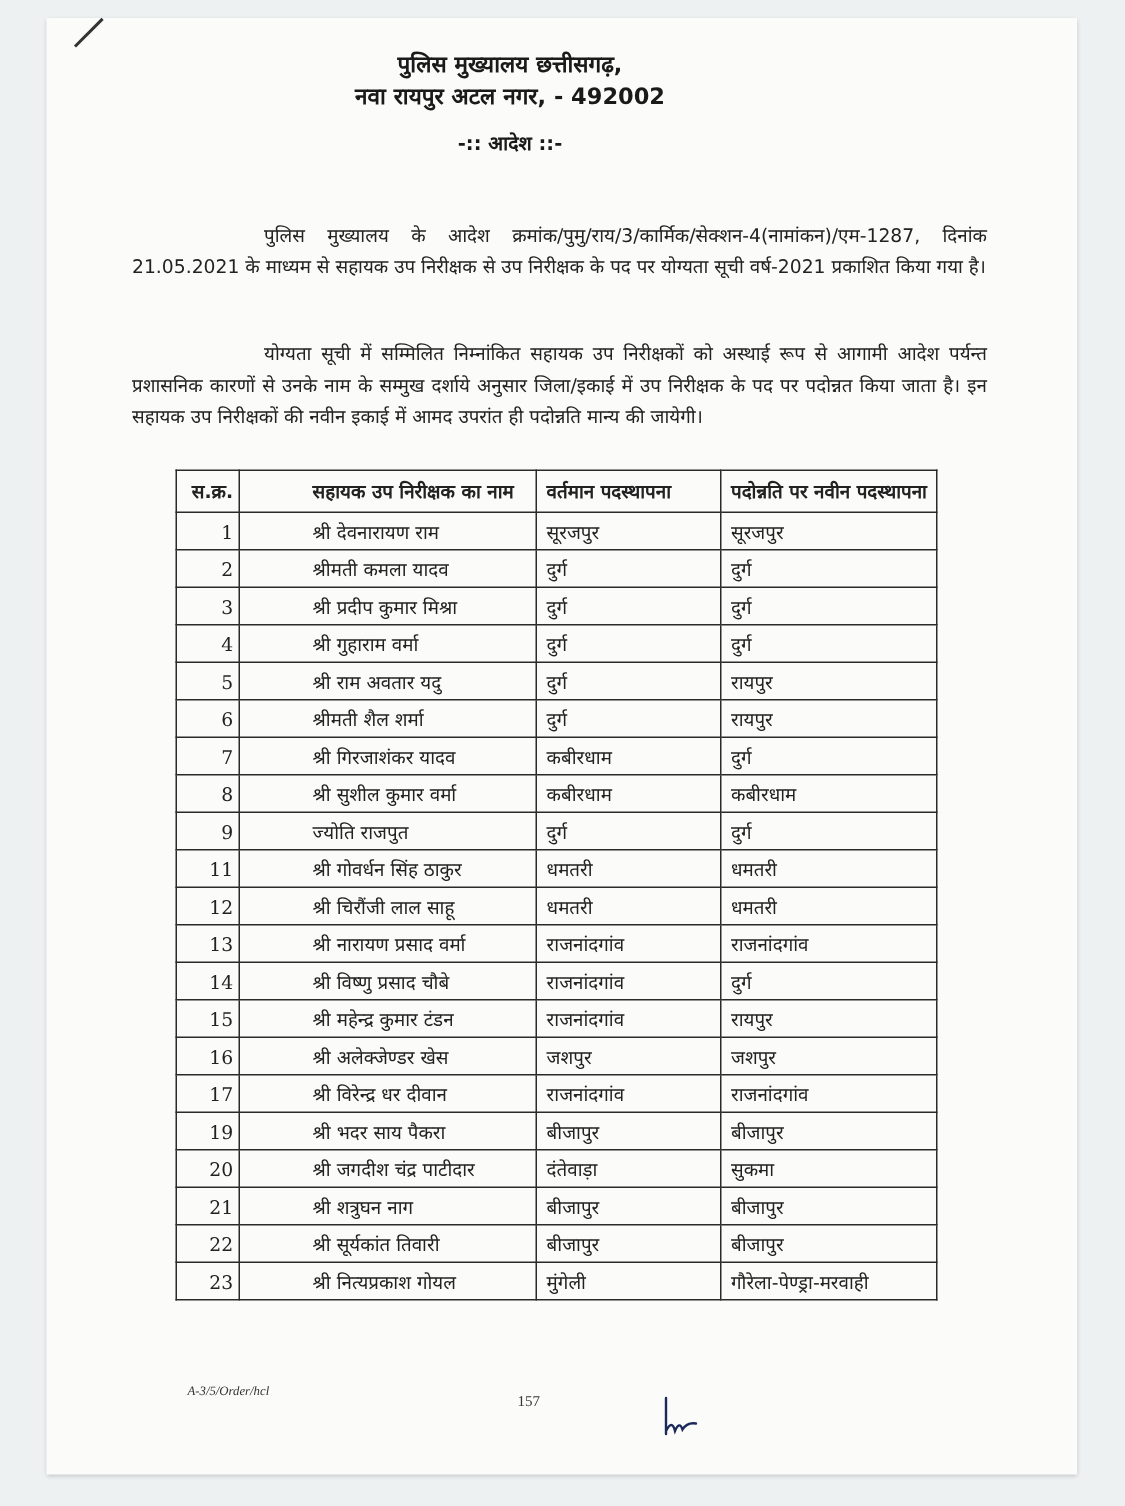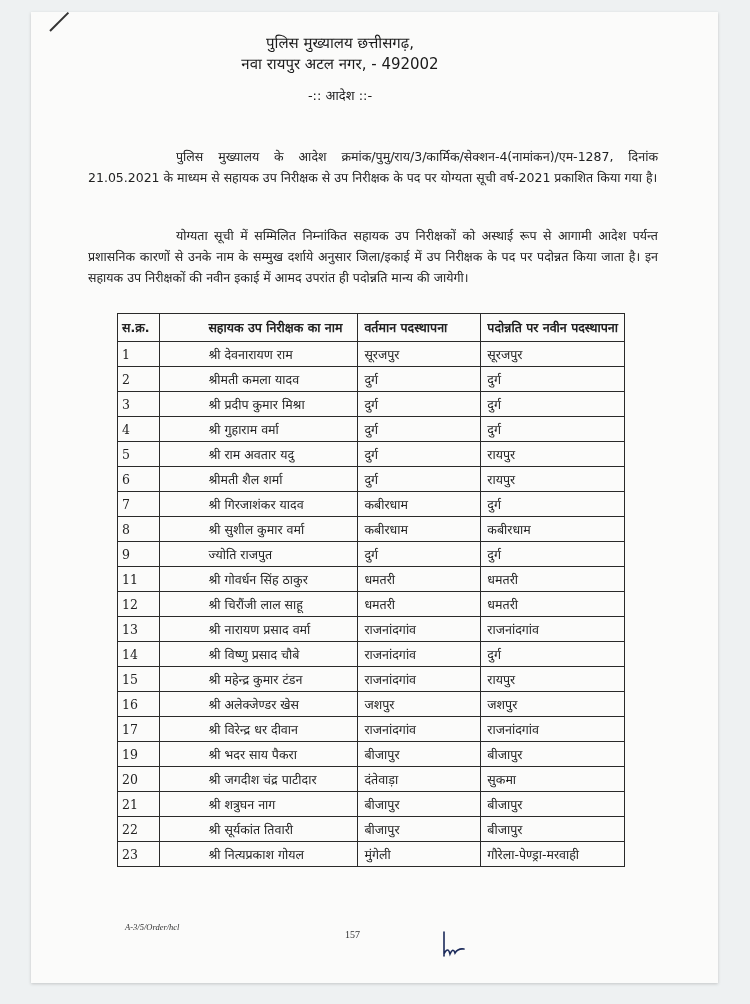--- a/index.html
+++ b/index.html
@@ -8,37 +8,37 @@
     font-family:"DejaVu Serif", serif; color:#1a1a1a;
   }
   .paper {
     position:absolute; left:31px; top:12px; width:687px; height:971px;
     background:#fbfbfa; box-shadow:0 1px 3px rgba(0,0,0,0.18);
   }
   .slash {
     position:absolute; left:50px; top:30px; width:26px; height:2px; background:#333;
     transform:rotate(-45deg); transform-origin:left center;
   }
-  .hdr { position:absolute; left:0; width:680px; text-align:center; font-family:"DejaVu Sans", sans-serif; font-weight:normal; color:#1a1a1a; }
+  .hdr { position:absolute; left:0; width:680px; text-align:center; font-family:"DejaVu Sans", sans-serif; font-weight:bold; color:#1a1a1a; }
   .hdr1 { top:32px; font-size:15px; }
   .hdr2 { top:53px; font-size:15px; }
   .hdr3 { top:86px; font-size:13px;text-align:center; }
   .para {
     position:absolute; left:88px; width:570px; font-family:"DejaVu Sans", sans-serif;
     font-size:12.5px; line-height:21px; text-align:justify; color:#222;margin-top:12px;
   }
   .p1 { top:134px; text-indent:88px; }
   .p2 { top:213px; text-indent:88px; }
   table.tbl {
     position:absolute; left:117px; top:313px; width:508px; border-collapse:collapse;
     font-family:"DejaVu Sans", sans-serif; font-size:12.5px; color:#222;
   }
   .tbl th, .tbl td { border:1.3px solid #2a2a2a; padding:0 6px; height:24px; text-align:left; vertical-align:middle; white-space:nowrap; }
   .tbl th { height:27px; font-weight:bold; font-size:12.5px; }
-  .tbl td.sn, .tbl th.sn { text-align:left; font-family:"DejaVu Serif", serif; width:36px; padding:0 4px; }
+  .tbl td.sn, .tbl th.sn { text-align:right; font-family:"DejaVu Serif", serif; width:36px; padding:0 4px; }
   .tbl th.sn { font-family:"DejaVu Sans", sans-serif; }
   .tbl .c2 { width:147px;padding-left:48px; }
   .tbl .c3 { width:122px; }
   .footer-code {
     position:absolute; left:85px; top:922px; font-family:"Liberation Serif", serif; font-style:italic; font-size:8.5px; color:#333;margin-left:40px;
   }
   .page-no { position:absolute; left:345px; top:929px; font-family:"Liberation Serif", serif; font-size:10px; color:#333; }
   .signature { position:absolute; left:440px; top:930px; width:30px; height:30px; }
 </style>
 </head>

